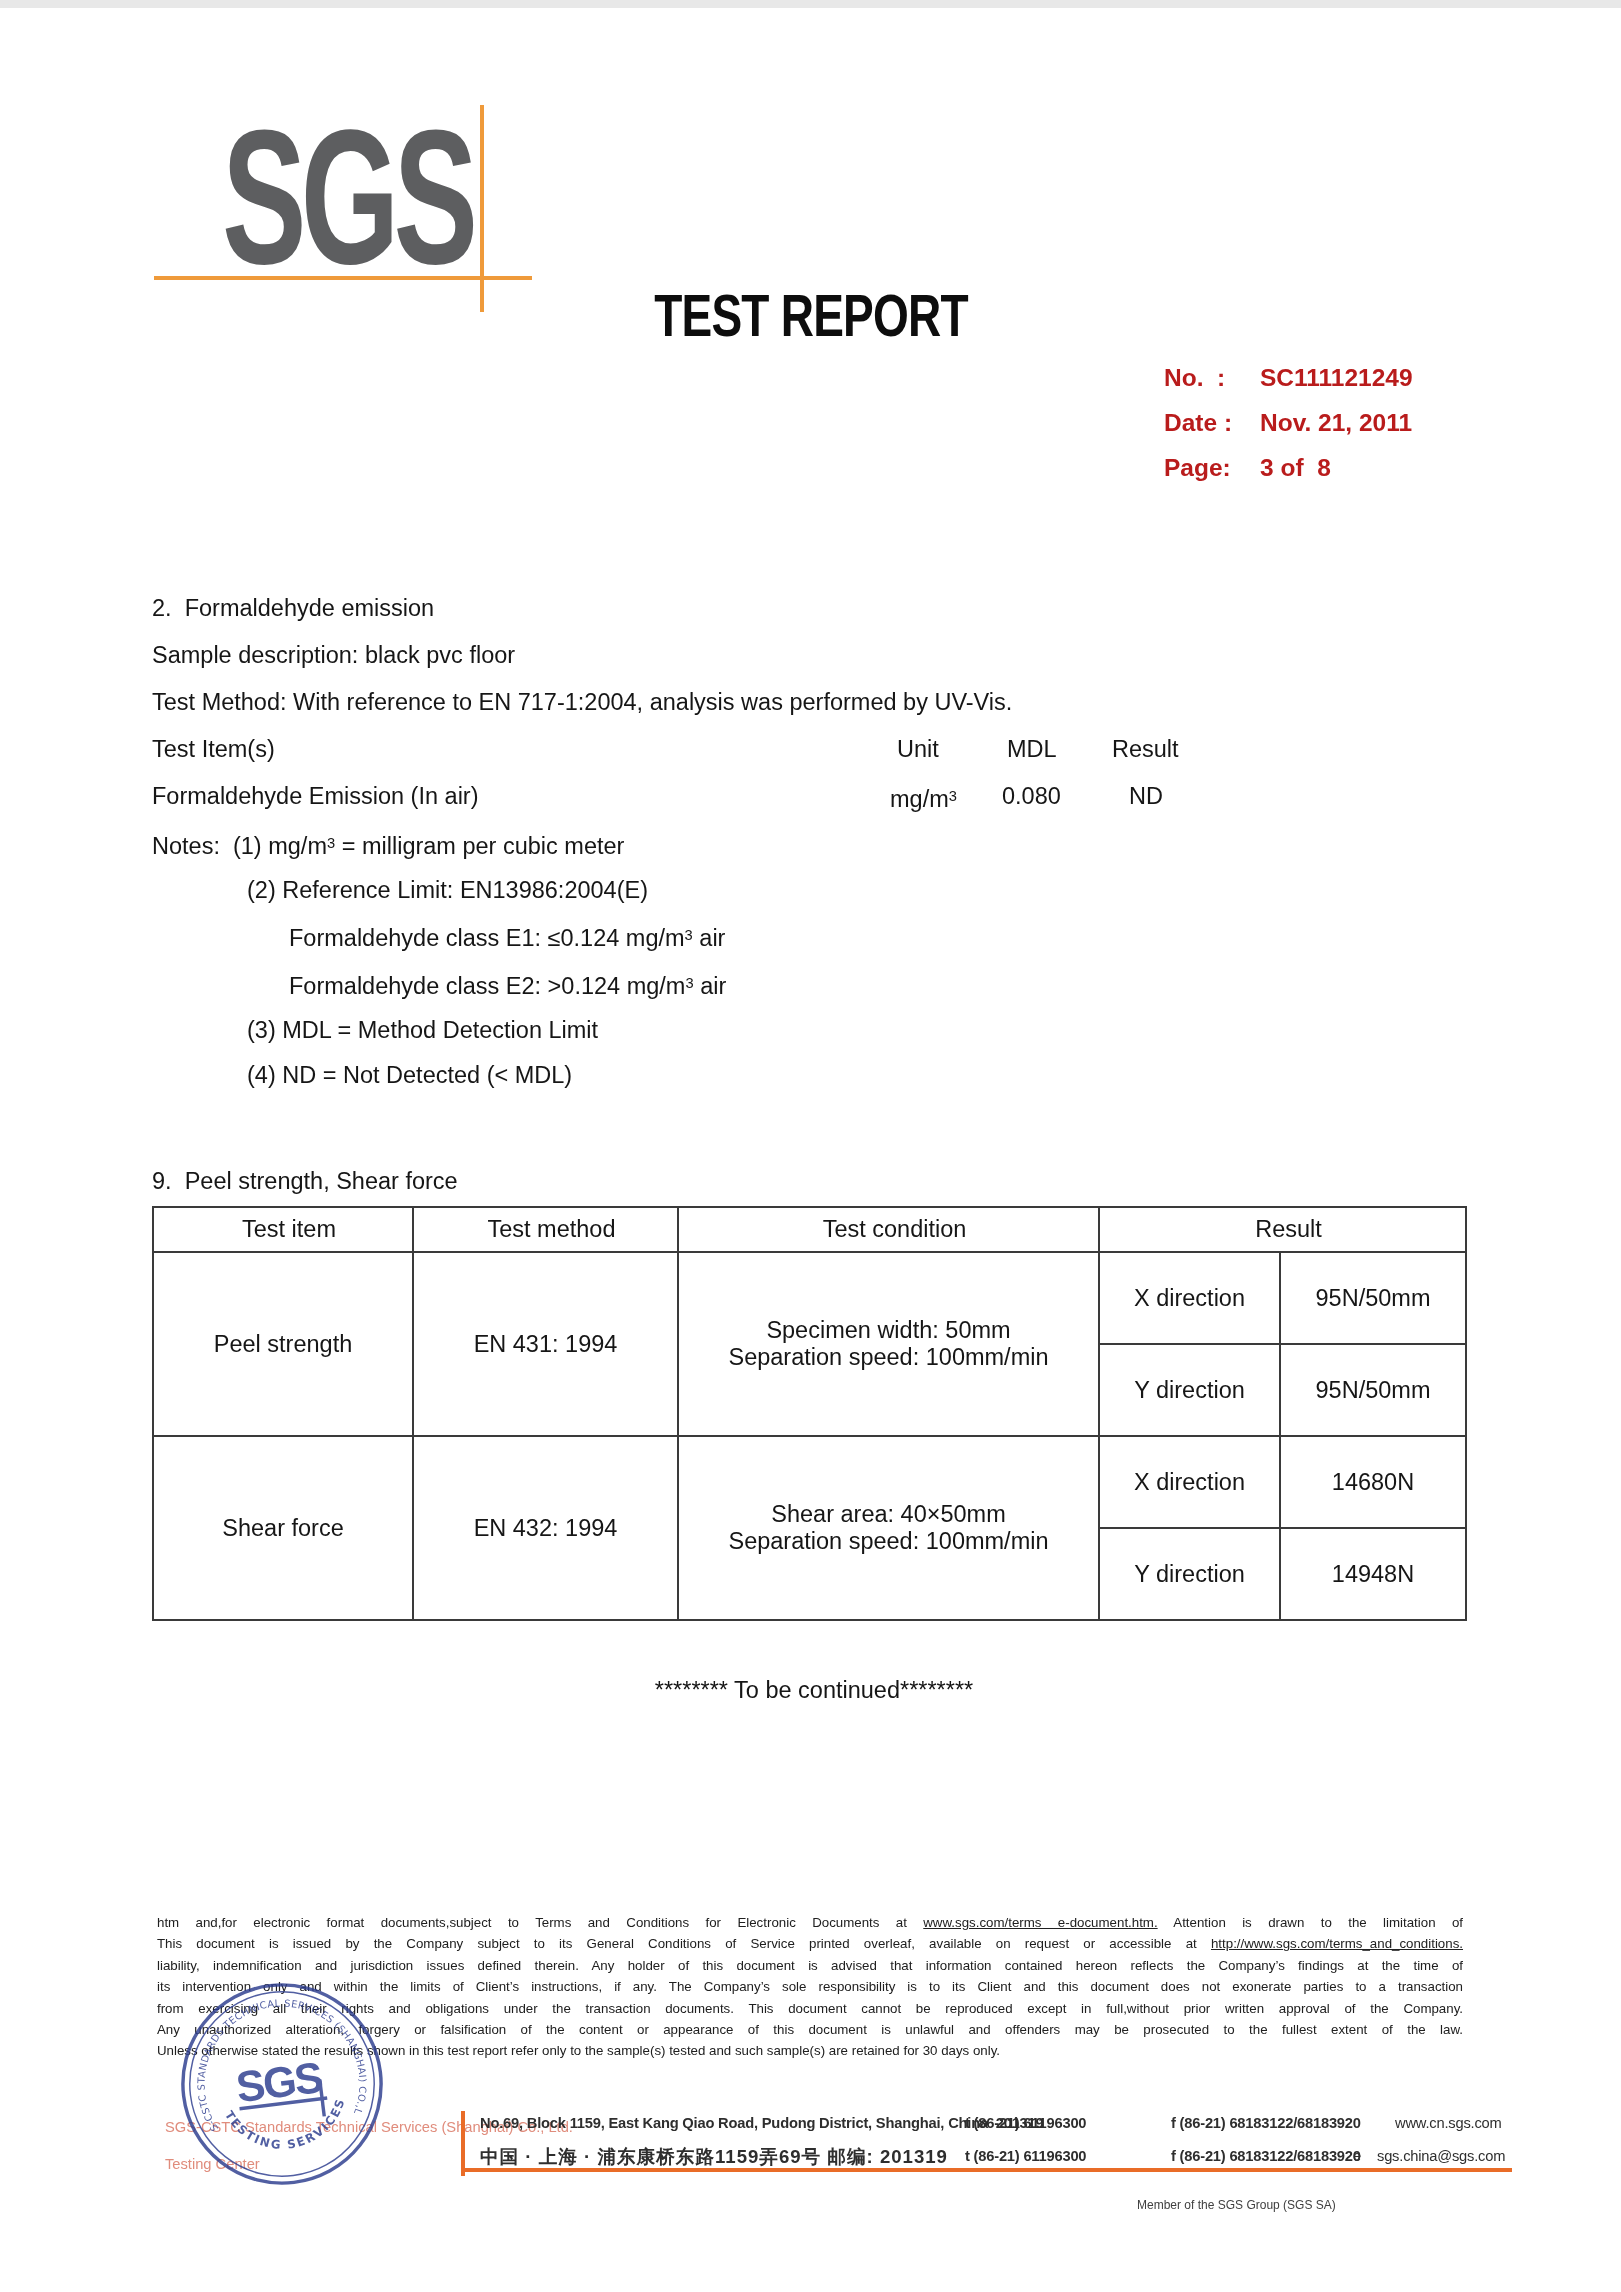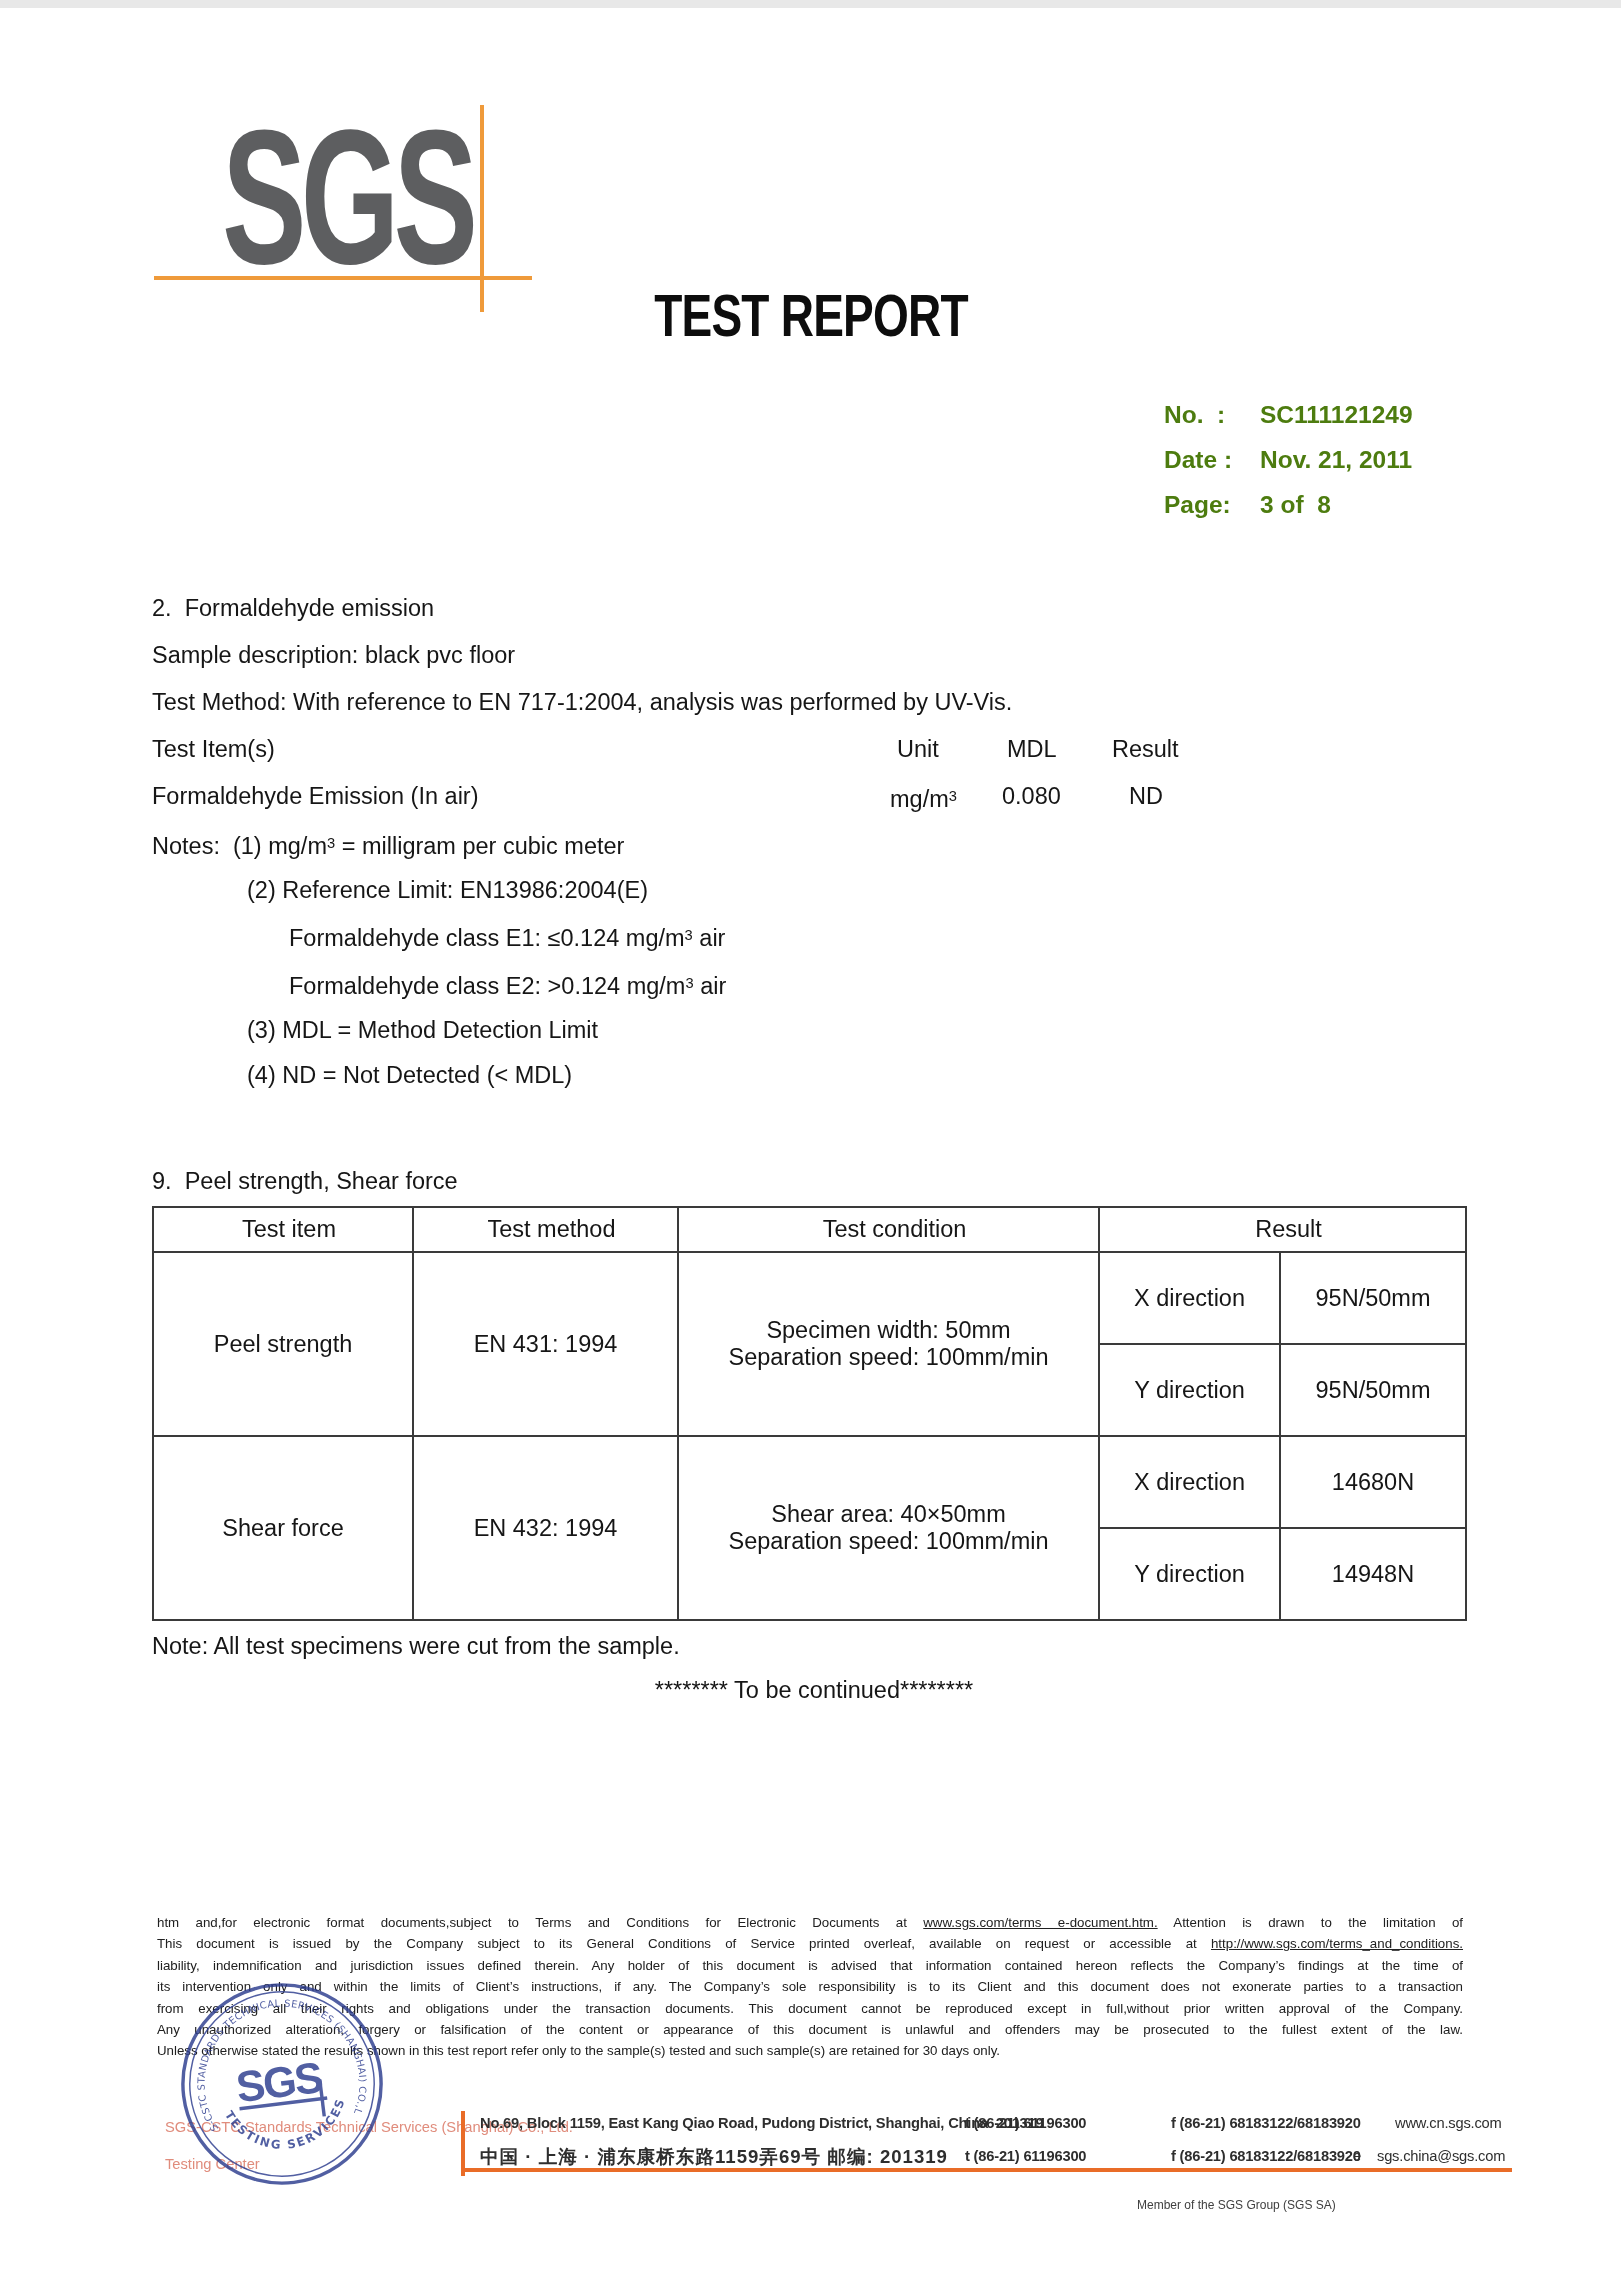--- a/index.html
+++ b/index.html
@@ -15,21 +15,21 @@
     font-size:192px;font-weight:bold;line-height:0.86;letter-spacing:-8.8px;
     transform:scaleX(0.66);transform-origin:0 0;color:#5d5e60;
   }
   .logo-hline{position:absolute;left:154px;top:268px;width:378px;height:3.9px;background:#EF9A3A;}
   .logo-vline{position:absolute;left:480px;top:97px;width:3.9px;height:207px;background:#EF9A3A;}
   
   .title{
     position:absolute;left:811px;top:274px;transform:translateX(-50%) scaleX(0.78);
     font-size:59px;font-weight:bold;letter-spacing:-1px;white-space:nowrap;color:#0d0d0d;
   }
-  .info-block{position:absolute;left:1164px;top:393px;width:314px;font-size:24.5px;font-weight:bold;color:#4d7c0f;}
+  .info-block{position:absolute;left:1164px;top:356px;width:314px;font-size:24.5px;font-weight:bold;color:#b91c1c;}
   .info-row{position:relative;height:45px;}
   .info-label{position:absolute;left:0;top:0;}
   .info-value{position:absolute;left:96px;top:0;}
   
   .bodyline{position:absolute;font-size:23.5px;line-height:29px;white-space:pre;}
   sup.s3{font-size:14.7px;vertical-align:5.9px;letter-spacing:0;}
   
   .tbl{position:absolute;left:152px;top:1198px;border-collapse:collapse;table-layout:fixed;}
   .tbl th,.tbl td{
     border:2px solid #3a3a3a;text-align:center;vertical-align:middle;
@@ -147,21 +147,20 @@
         <td>X direction</td>
         <td>14680N</td>
       </tr>
       <tr>
         <td>Y direction</td>
         <td>14948N</td>
       </tr>
     </tbody>
   </table>
 
-  <div class="bodyline" style="left:152px;top:1624px;">Note: All test specimens were cut from the sample.</div>
   <div class="bodyline" style="left:814px;top:1668px;transform:translateX(-50%);">******** To be continued********</div>
 
   <div class="legal">
     <div class="legal-line"><span>htm and,for electronic format documents,subject to Terms and Conditions for Electronic Documents at </span><span class="url">www.sgs.com/terms e-document.htm.</span><span> Attention is drawn to the limitation of</span></div>
     <div class="legal-line"><span>This document is issued by the Company subject to its General Conditions of Service printed overleaf, available on request or accessible at </span><span class="url">http://www.sgs.com/terms_and_conditions.</span></div>
     <div class="legal-line">liability, indemnification and jurisdiction issues defined therein. Any holder of this document is advised that information contained hereon reflects the Company’s findings at the time of</div>
     <div class="legal-line">its intervention only and within the limits of Client’s instructions, if any. The Company’s sole responsibility is to its Client and this document does not exonerate parties to a transaction</div>
     <div class="legal-line">from exercising all their rights and obligations under the transaction documents. This document cannot be reproduced except in full,without prior written approval of the Company.</div>
     <div class="legal-line">Any unauthorized alteration, forgery or falsification of the content or appearance of this document is unlawful and offenders may be prosecuted to the fullest extent of the law.</div>
     <div class="legal-line last">Unless otherwise stated the results shown in this test report refer only to the sample(s) tested and such sample(s) are retained for 30 days only.</div>

